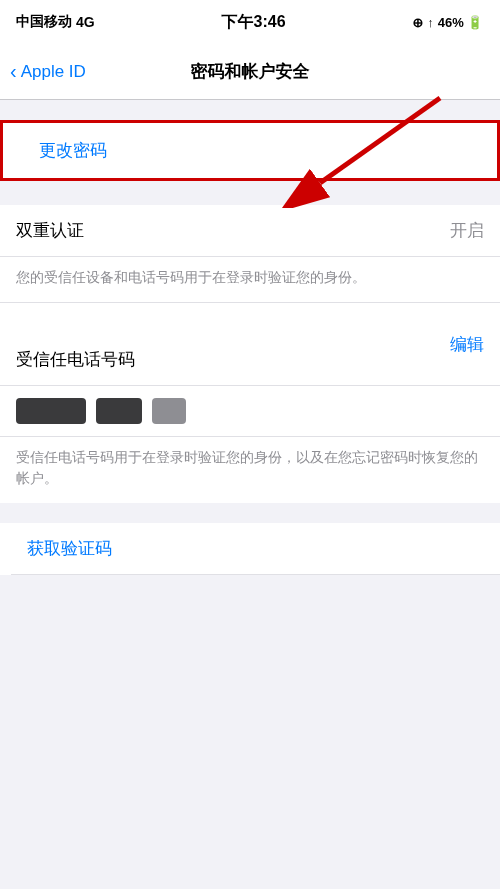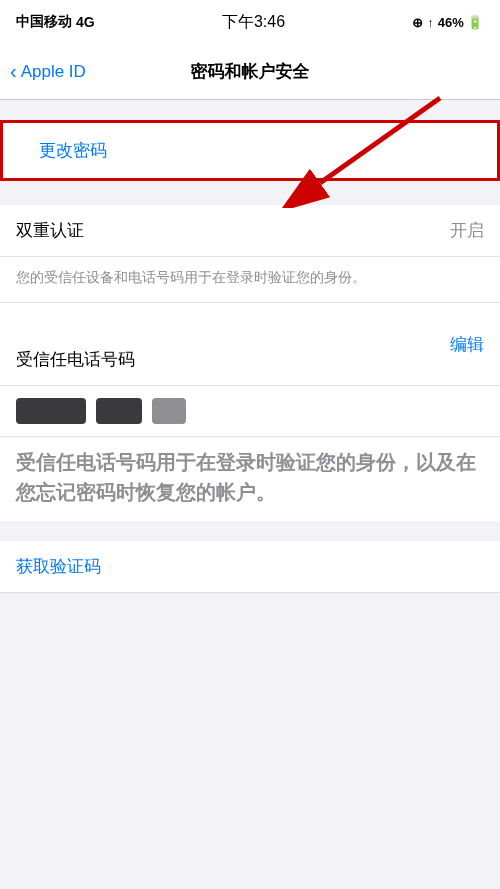--- a/index.html
+++ b/index.html
@@ -17,21 +17,21 @@
       height: 44px;
       background: #fff;
       display: flex;
       align-items: center;
       justify-content: space-between;
       padding: 0 16px;
       font-size: 14px;
       font-weight: 600;
     }
     .status-left { display: flex; align-items: center; gap: 4px; }
-    .status-center { font-size: 16px; font-weight: 400; }
+    .status-center { font-size: 16px; font-weight: 700; }
     .status-right { display: flex; align-items: center; gap: 4px; font-size: 13px; }
 
     
     .nav-bar {
       height: 56px;
       background: #fff;
       display: flex;
       align-items: center;
       justify-content: center;
       border-bottom: 1px solid #c8c8cc;
@@ -143,30 +143,30 @@
       display: flex;
       align-items: center;
       justify-content: center;
     }
     .phone-chip-1 { width: 70px; }
     .phone-chip-2 { width: 46px; }
     .phone-chip-3 { width: 34px; background: #8e8e93; }
 
     .phone-desc {
       padding: 10px 16px 14px;
-      font-size: 20px;
+      font-size: 14px;
       color: #8e8e93;
       line-height: 1.5;
-      font-weight: bold;
     }
 
     
     .verification-section {
       background: #fff;
       margin-top: 20px;
+      padding-left: 11px;
     }
     .verification-link {
       padding: 14px 16px;
       color: #007aff;
       font-size: 17px;
       border-bottom: 1px solid #e0e0e5;
       display: block;
       cursor: pointer;
     }
     .verification-desc {

